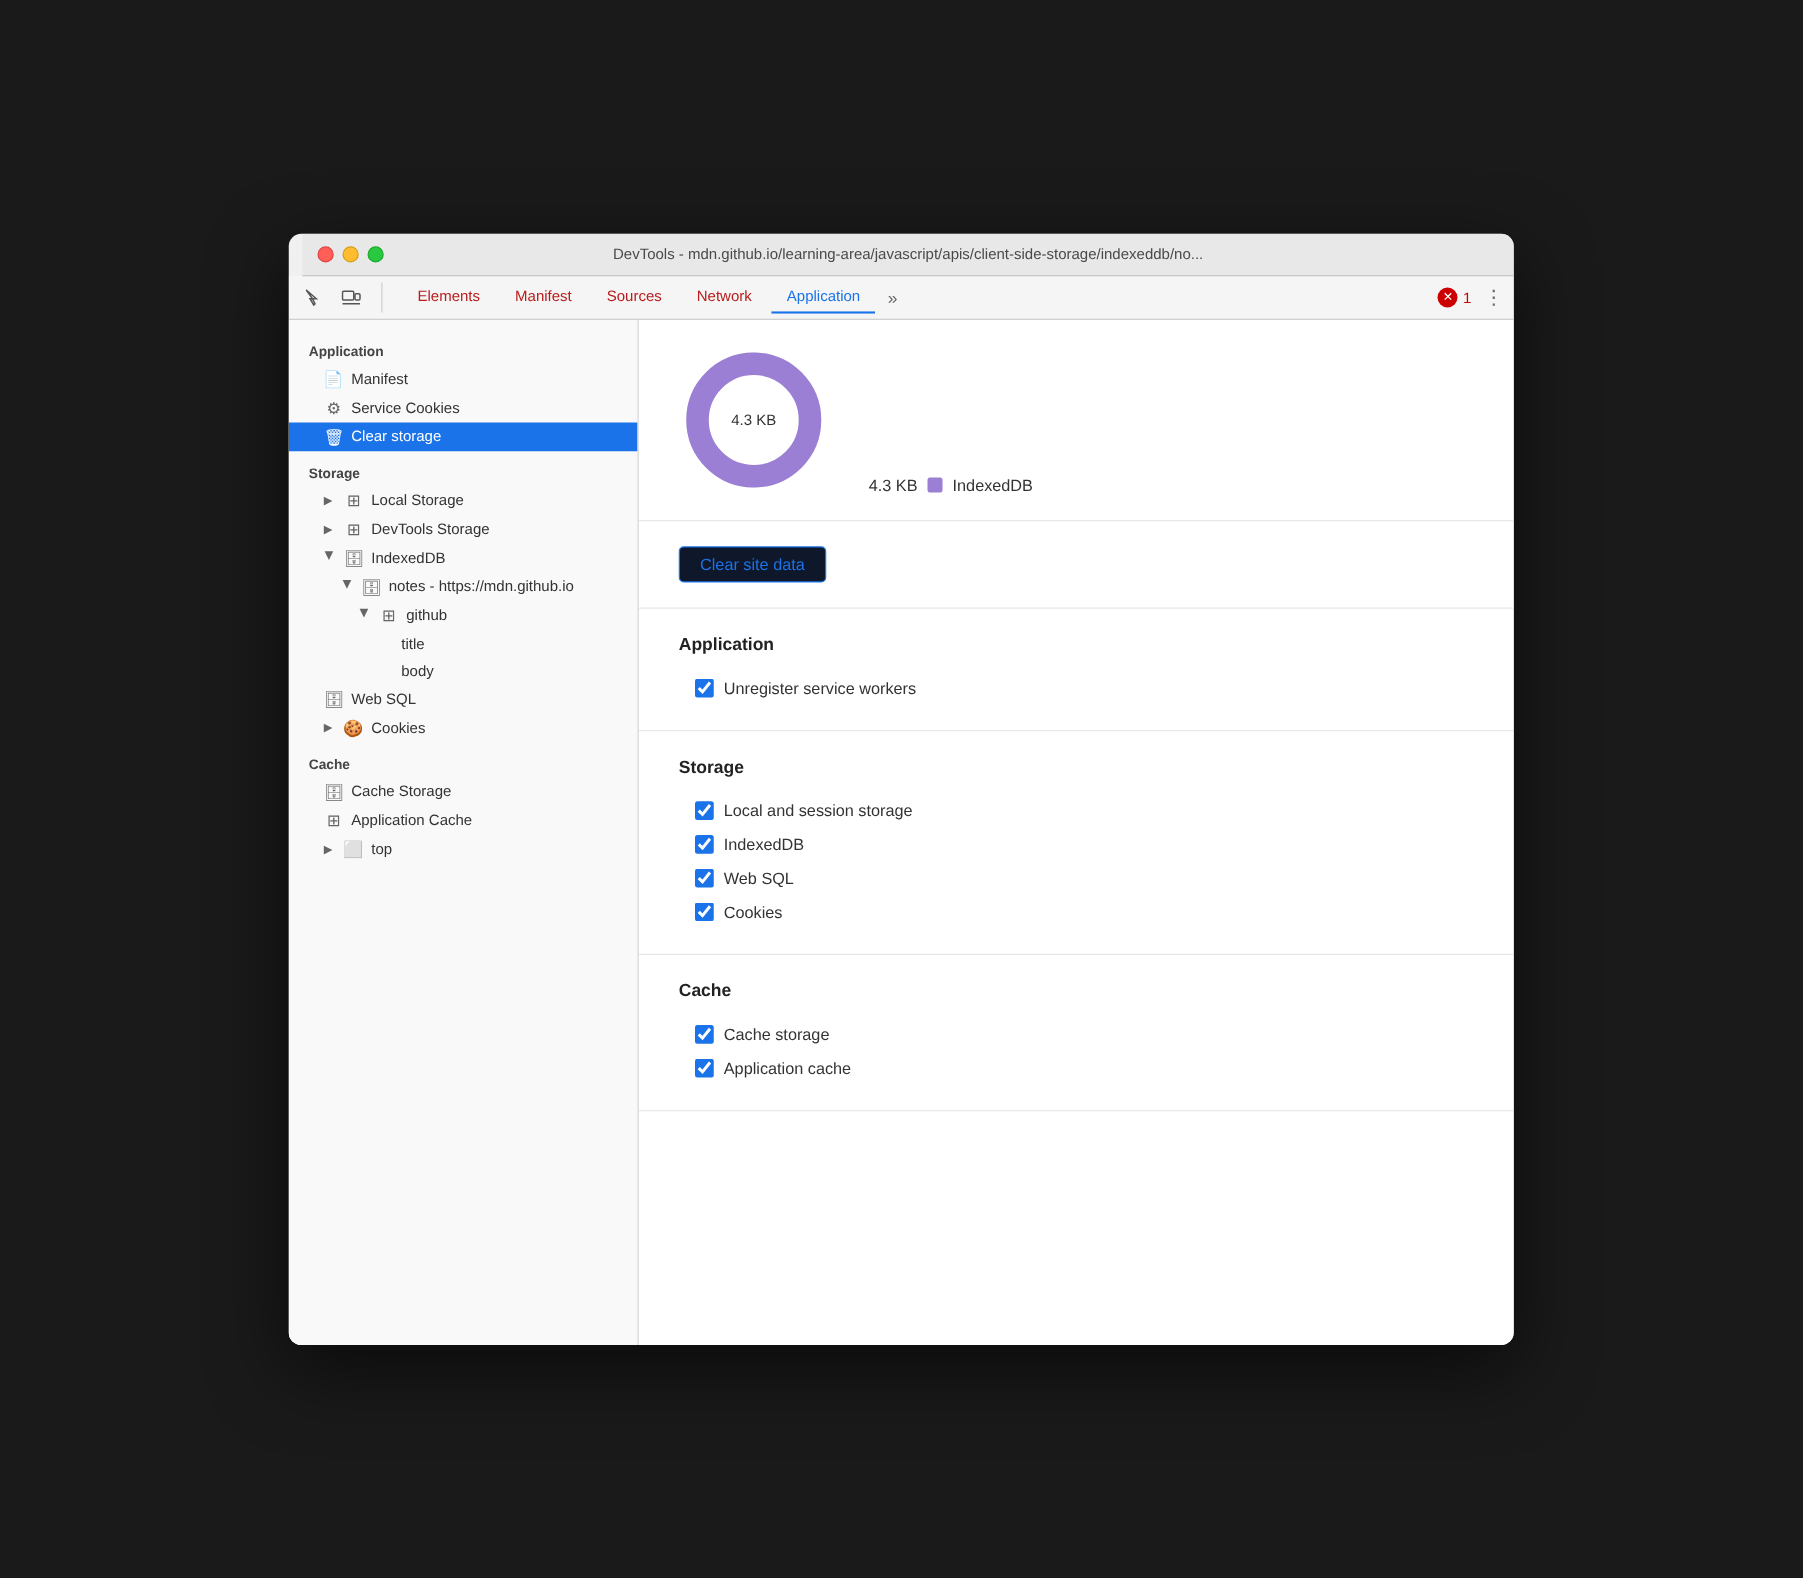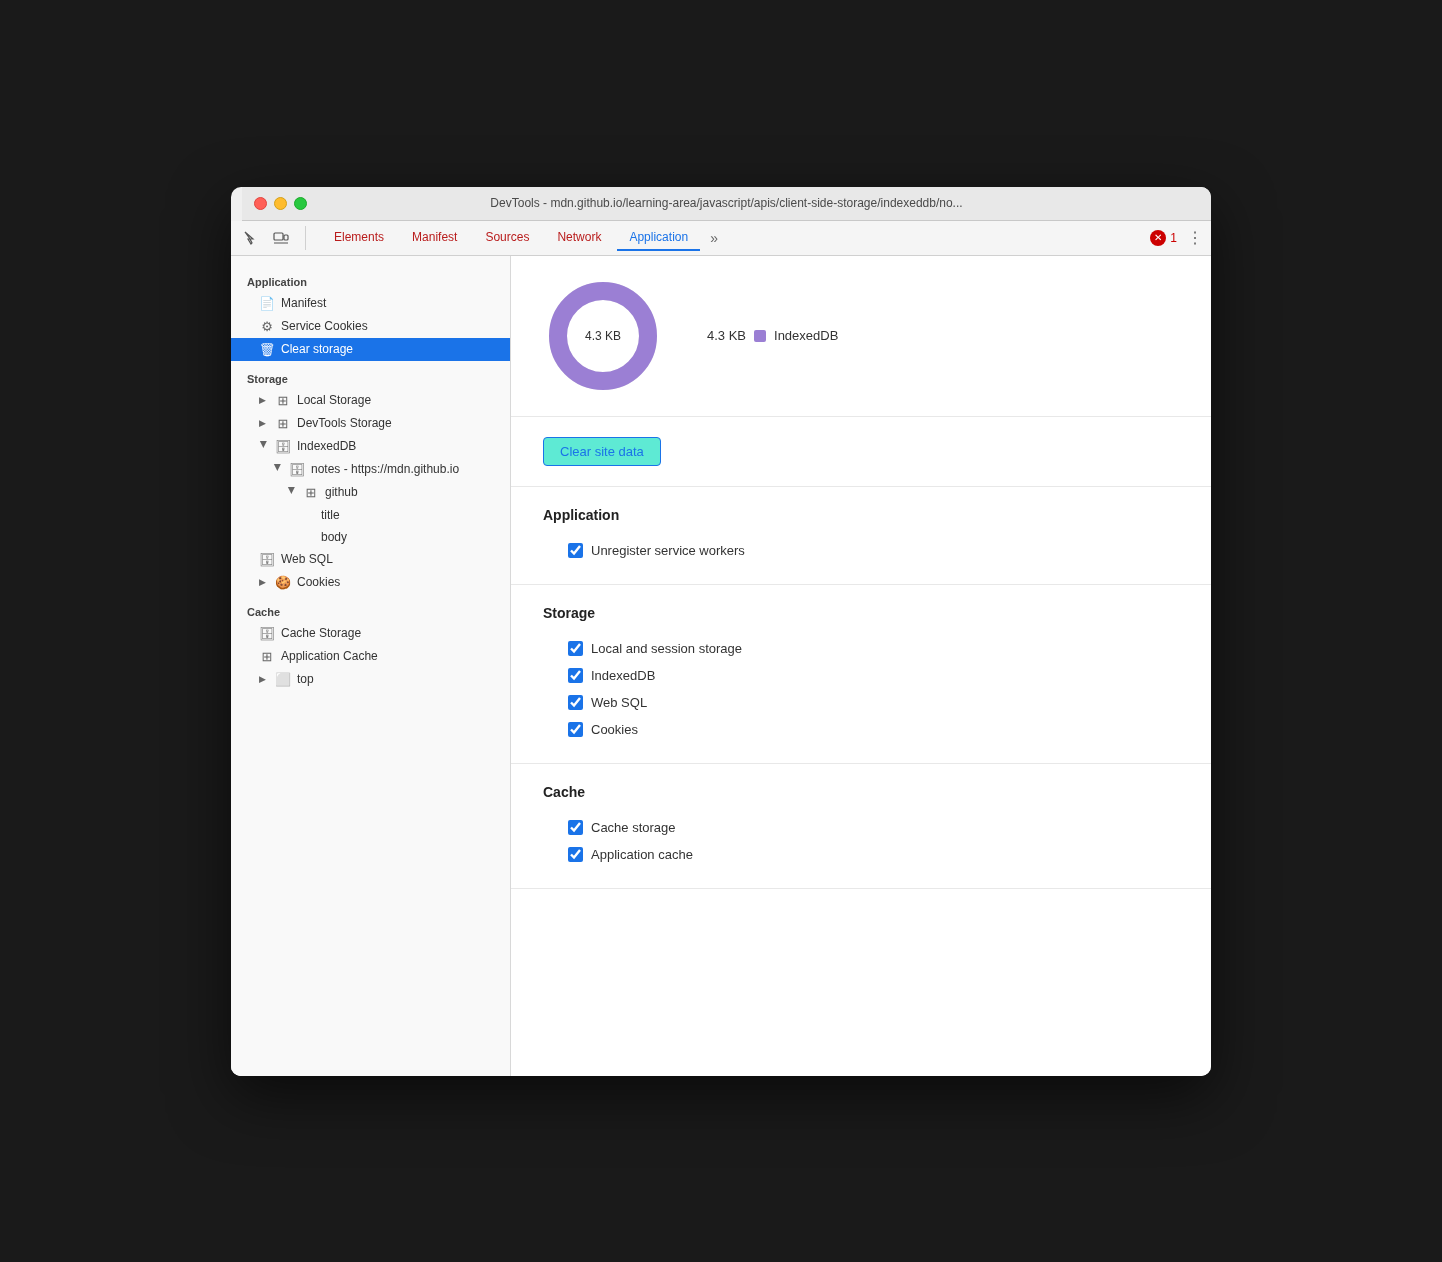--- a/index.html
+++ b/index.html
@@ -148,22 +148,22 @@
     
     .content {
       flex: 1;
       overflow-y: auto;
       padding: 0;
     }
     
     .chart-area {
       padding: 20px 32px;
       display: flex;
-      align-items: center;
-      gap: 44px;
+      align-items: flex-end;
+      gap: 32px;
       border-bottom: 1px solid #e8e8e8;
     }
     .donut-container {
       position: relative;
       width: 120px;
       height: 120px;
     }
     .donut-label {
       position: absolute;
       top: 50%;
@@ -189,21 +189,21 @@
       width: 12px; height: 12px;
       border-radius: 2px;
     }
     
     .clear-section {
       padding: 20px 32px;
       border-bottom: 1px solid #e8e8e8;
     }
     .clear-btn {
       border: 1px solid #1a73e8;
-      background: #5eead4;
+      background: #0f172a;
       color: #1a73e8;
       padding: 6px 16px;
       border-radius: 4px;
       font-size: 13px;
       cursor: pointer;
     }
     
     .settings-section {
       padding: 20px 32px;
       border-bottom: 1px solid #e8e8e8;
@@ -214,21 +214,20 @@
       color: #222;
       margin-bottom: 14px;
     }
     .checkbox-item {
       display: flex;
       align-items: flex-start;
       gap: 8px;
       padding: 6px 13px;
       font-size: 13px;
       color: #333;
-      margin-left: 12px;
     }
     .checkbox-item input[type="checkbox"] {
       width: 15px; height: 15px;
       accent-color: #1a73e8;
       cursor: pointer;
     }
   </style>
 </head>
 <body>
 

